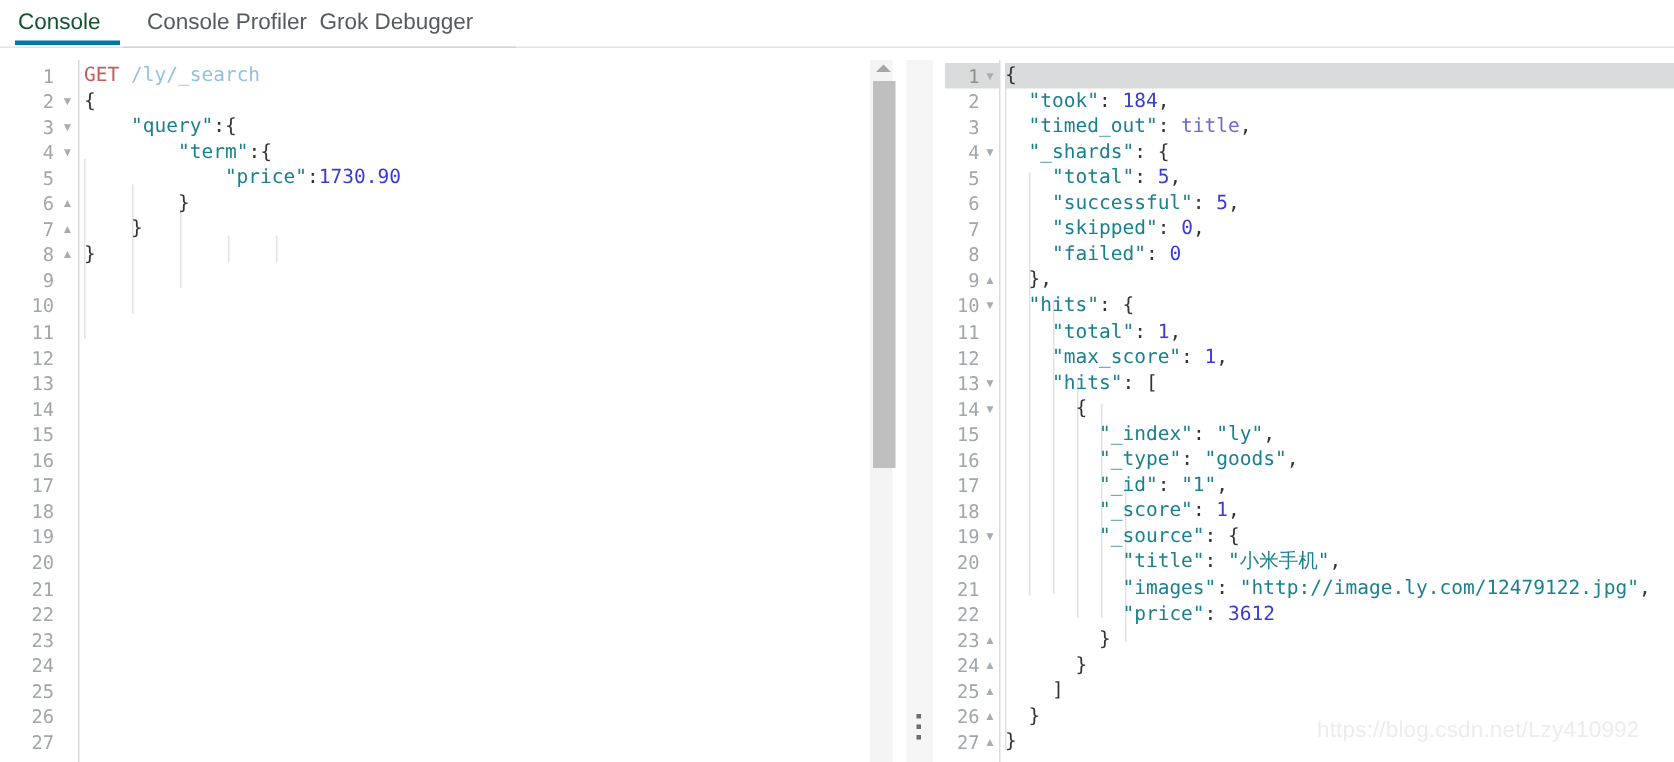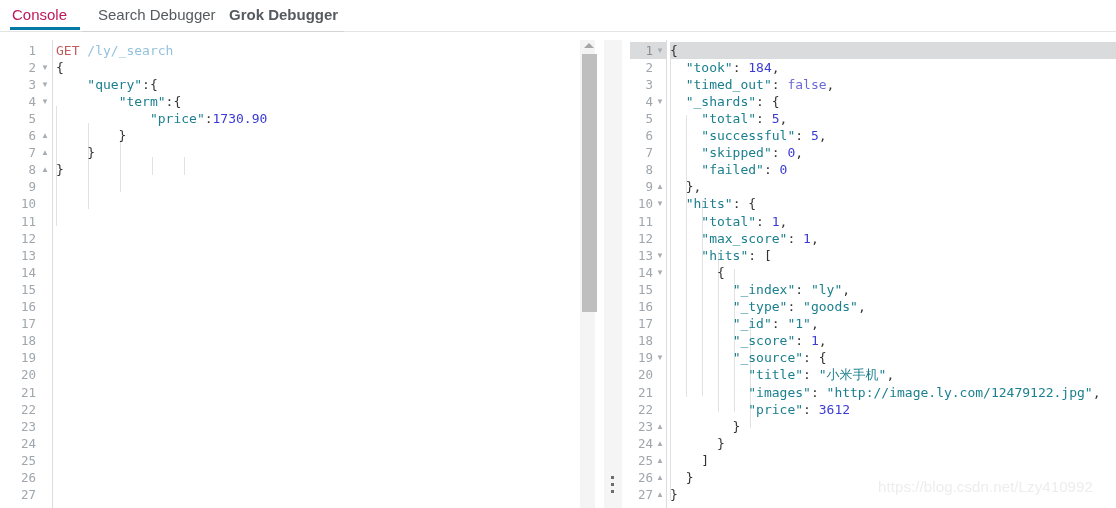--- a/index.html
+++ b/index.html
@@ -28,33 +28,33 @@
     top: 0;
     height: 29px;
     line-height: 29px;
     font-size: 15px;
     color: #555a5f;
     white-space: nowrap;
     cursor: pointer;
     padding: 0 2px;
   }
   .tab.active {
-    color: #be185d;
+    color: #14532d;
   }
   .tab.active .tab-underline {
     position: absolute;
     left: 0;
     right: 0;
     bottom: -1px;
     height: 3px;
     background: #0079a5;
   }
   #tab-console  { left: 10px; width: 66px; text-align: left;}
   #tab-profiler { left: 96px; }
-  #tab-grok     { left: 227px; font-weight: bold; }
+  #tab-grok     { left: 211px; }
   #tabbar-baseline {
     position: absolute;
     left: 0;
     top: 31px;
     width: 1116px;
     height: 1px;
     background: #e4e4e4;
   }
   #tabbar-baseline-dark {
     position: absolute;
@@ -233,21 +233,21 @@
 </style>
 </head>
 <body>
 
 <div id="tabbar">
   <div class="tab active" id="tab-console">
     <span>Console</span>
     <span class="tab-underline"></span>
   </div>
   <div class="tab" id="tab-profiler">
-    <span>Search Debugger</span>
+    <span>Console Profiler</span>
   </div>
   <div class="tab" id="tab-grok">
     <span>Grok Debugger</span>
   </div>
 </div>
 <div id="tabbar-baseline"></div>
 <div id="tabbar-baseline-dark"></div>
 
 <div class="editor" id="left-editor">
   <div class="codearea" id="left-code">
@@ -320,21 +320,21 @@
   <div class="codearea" id="right-code">
       <div class="iguide" style="left: 0px; top: 17px; height: 443px;"></div>
       <div class="iguide" style="left: 16px; top: 75px; height: 282px;"></div>
       <div class="iguide" style="left: 32px; top: 160px; height: 196px;"></div>
       <div class="iguide" style="left: 48px; top: 212px; height: 160px;"></div>
       <div class="iguide" style="left: 64px; top: 229px; height: 143px;"></div>
       <div class="iguide" style="left: 80px; top: 280px; height: 108px;"></div>
       <div class="curline-bg" style="top: 1.5px; left: 0px; width: 1200px;"></div>
       <div class="crow" style="top: 1.5px;"><span class="k-punc">{</span></div>
       <div class="crow" style="top: 18.6px;"><span class="k-punc">  </span><span class="k-key">"took"</span><span class="k-punc">: </span><span class="k-num">184</span><span class="k-punc">,</span></div>
-      <div class="crow" style="top: 35.7px;"><span class="k-punc">  </span><span class="k-key">"timed_out"</span><span class="k-punc">: </span><span class="k-bool">false</span><span class="k-punc">,</span></div>
+      <div class="crow" style="top: 35.7px;"><span class="k-punc">  </span><span class="k-key">"timed_out"</span><span class="k-punc">: </span><span class="k-bool">title</span><span class="k-punc">,</span></div>
       <div class="crow" style="top: 52.8px;"><span class="k-punc">  </span><span class="k-key">"_shards"</span><span class="k-punc">: {</span></div>
       <div class="crow" style="top: 69.9px;"><span class="k-punc">    </span><span class="k-key">"total"</span><span class="k-punc">: </span><span class="k-num">5</span><span class="k-punc">,</span></div>
       <div class="crow" style="top: 87px;"><span class="k-punc">    </span><span class="k-key">"successful"</span><span class="k-punc">: </span><span class="k-num">5</span><span class="k-punc">,</span></div>
       <div class="crow" style="top: 104.1px;"><span class="k-punc">    </span><span class="k-key">"skipped"</span><span class="k-punc">: </span><span class="k-num">0</span><span class="k-punc">,</span></div>
       <div class="crow" style="top: 121.2px;"><span class="k-punc">    </span><span class="k-key">"failed"</span><span class="k-punc">: </span><span class="k-num">0</span></div>
       <div class="crow" style="top: 138.3px;"><span class="k-punc">  },</span></div>
       <div class="crow" style="top: 155.4px;"><span class="k-punc">  </span><span class="k-key">"hits"</span><span class="k-punc">: {</span></div>
       <div class="crow" style="top: 172.5px;"><span class="k-punc">    </span><span class="k-key">"total"</span><span class="k-punc">: </span><span class="k-num">1</span><span class="k-punc">,</span></div>
       <div class="crow" style="top: 189.6px;"><span class="k-punc">    </span><span class="k-key">"max_score"</span><span class="k-punc">: </span><span class="k-num">1</span><span class="k-punc">,</span></div>
       <div class="crow" style="top: 206.7px;"><span class="k-punc">    </span><span class="k-key">"hits"</span><span class="k-punc">: [</span></div>

